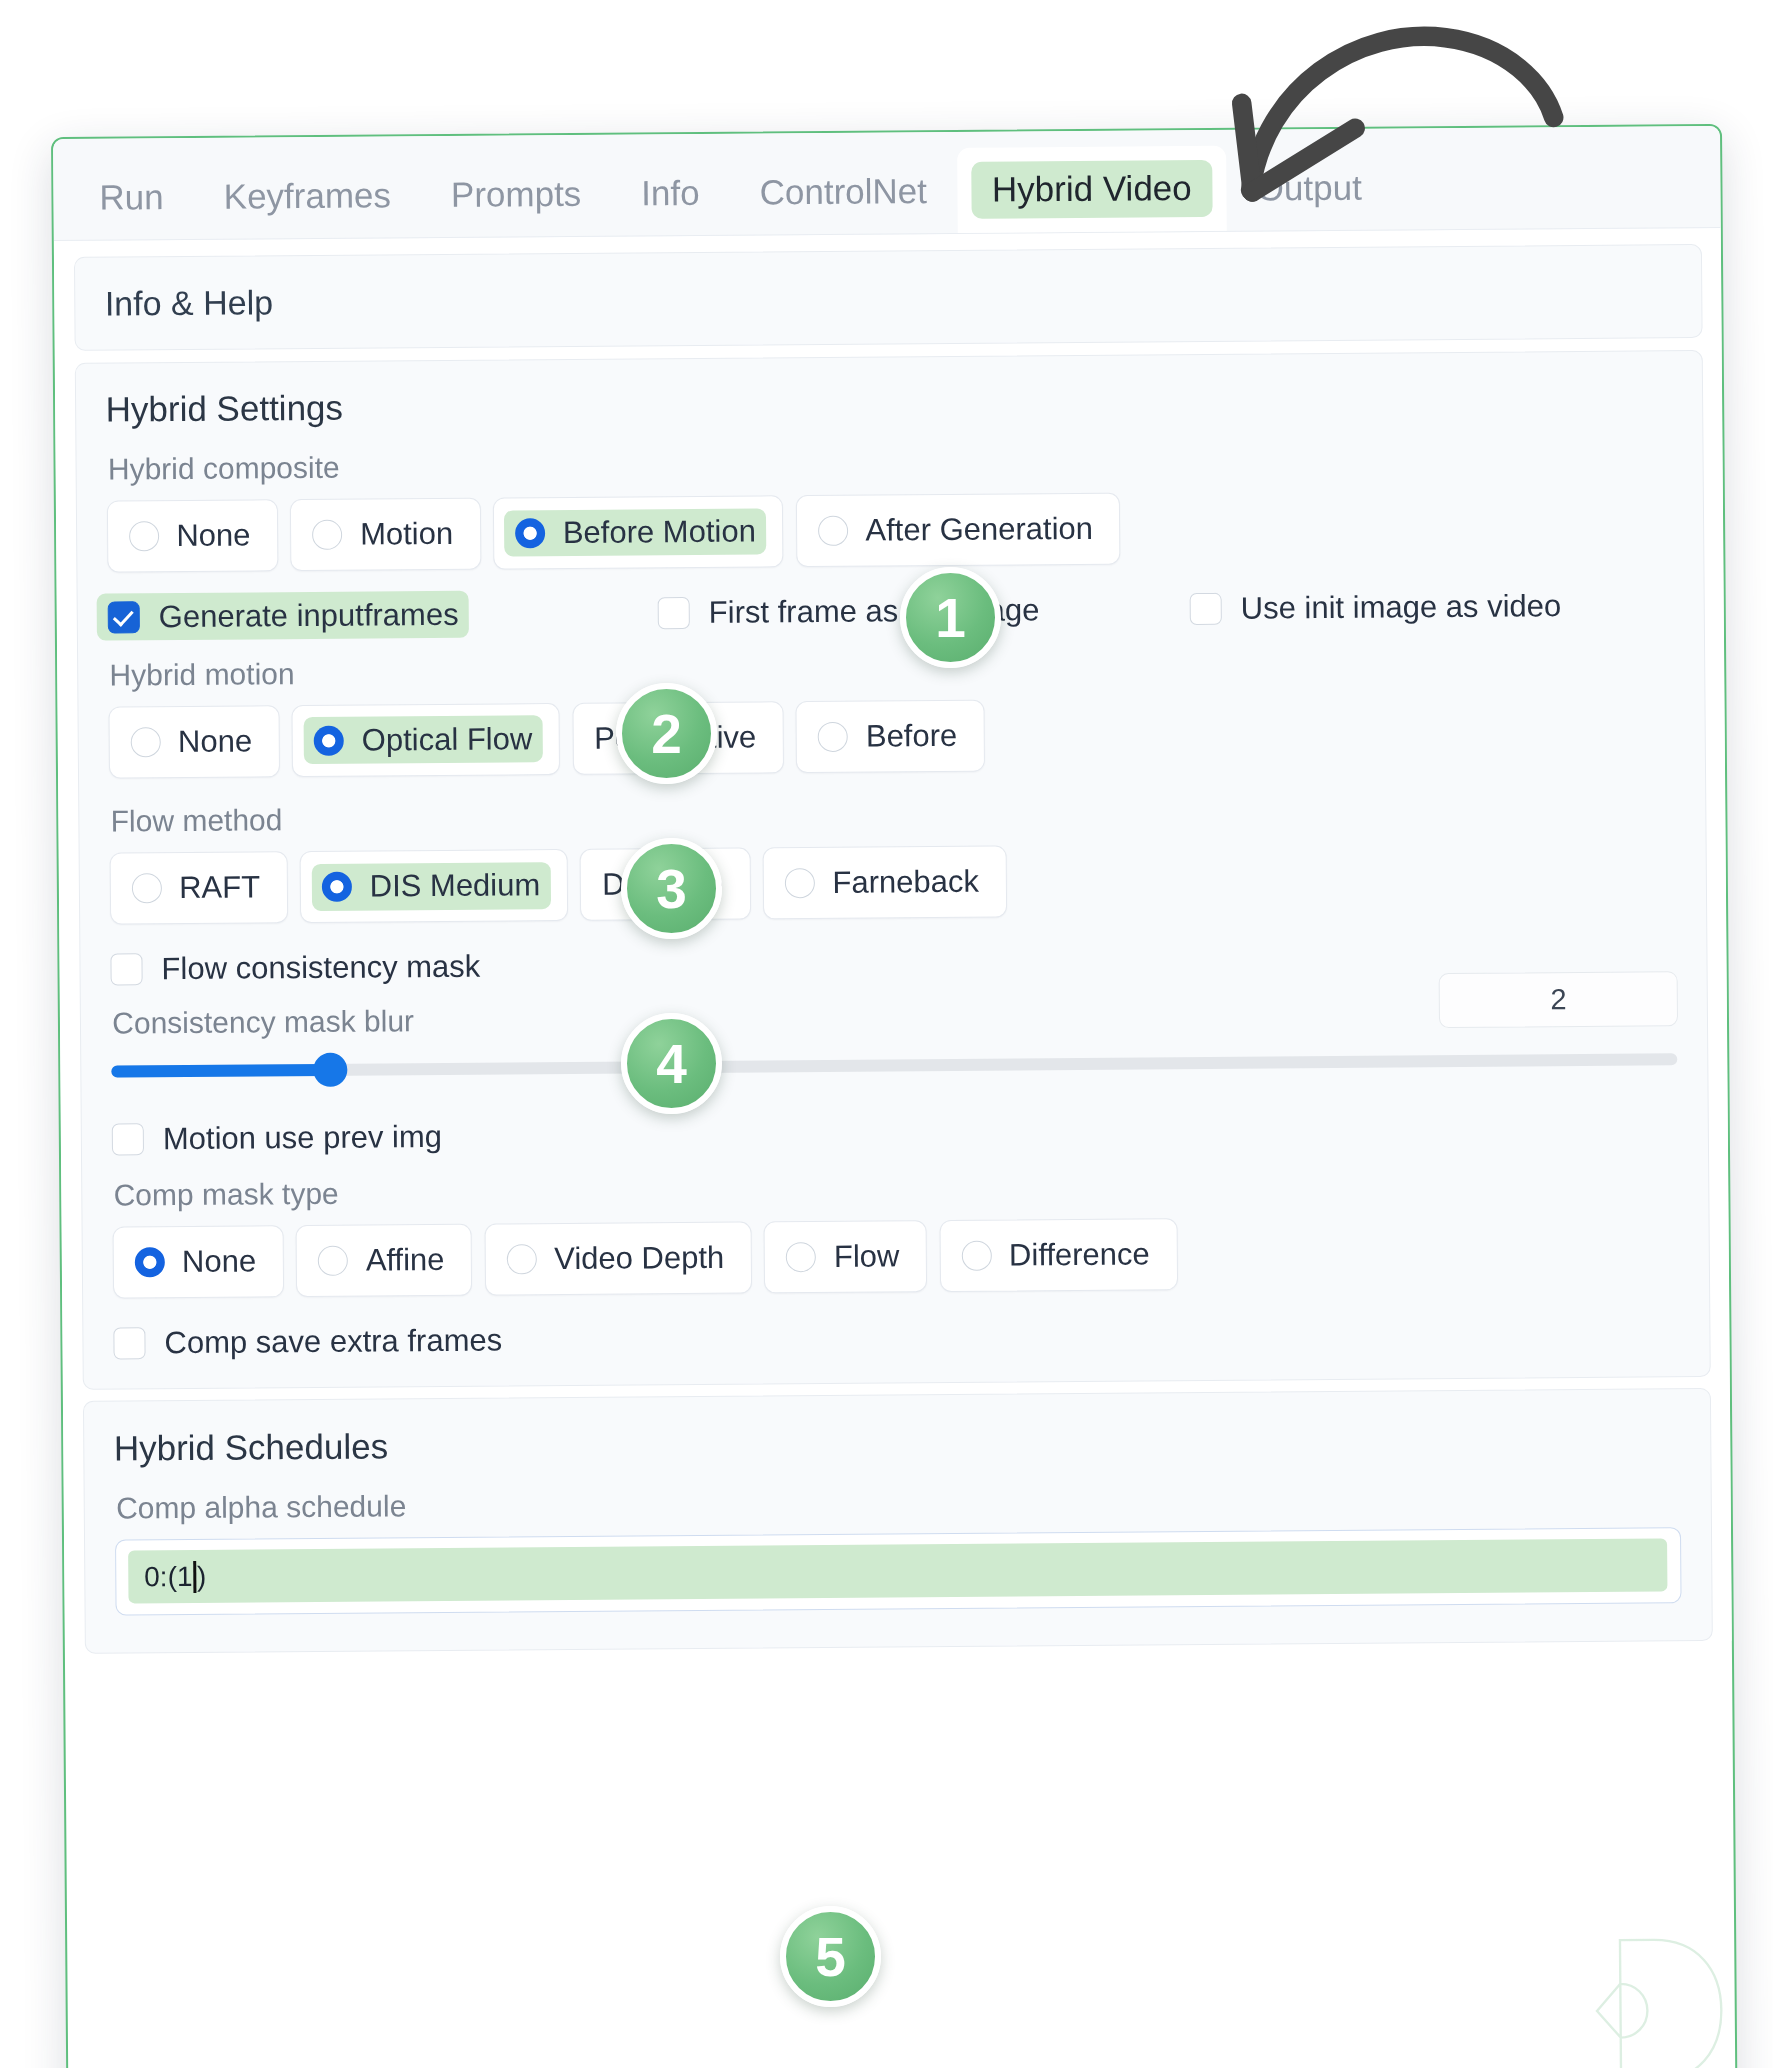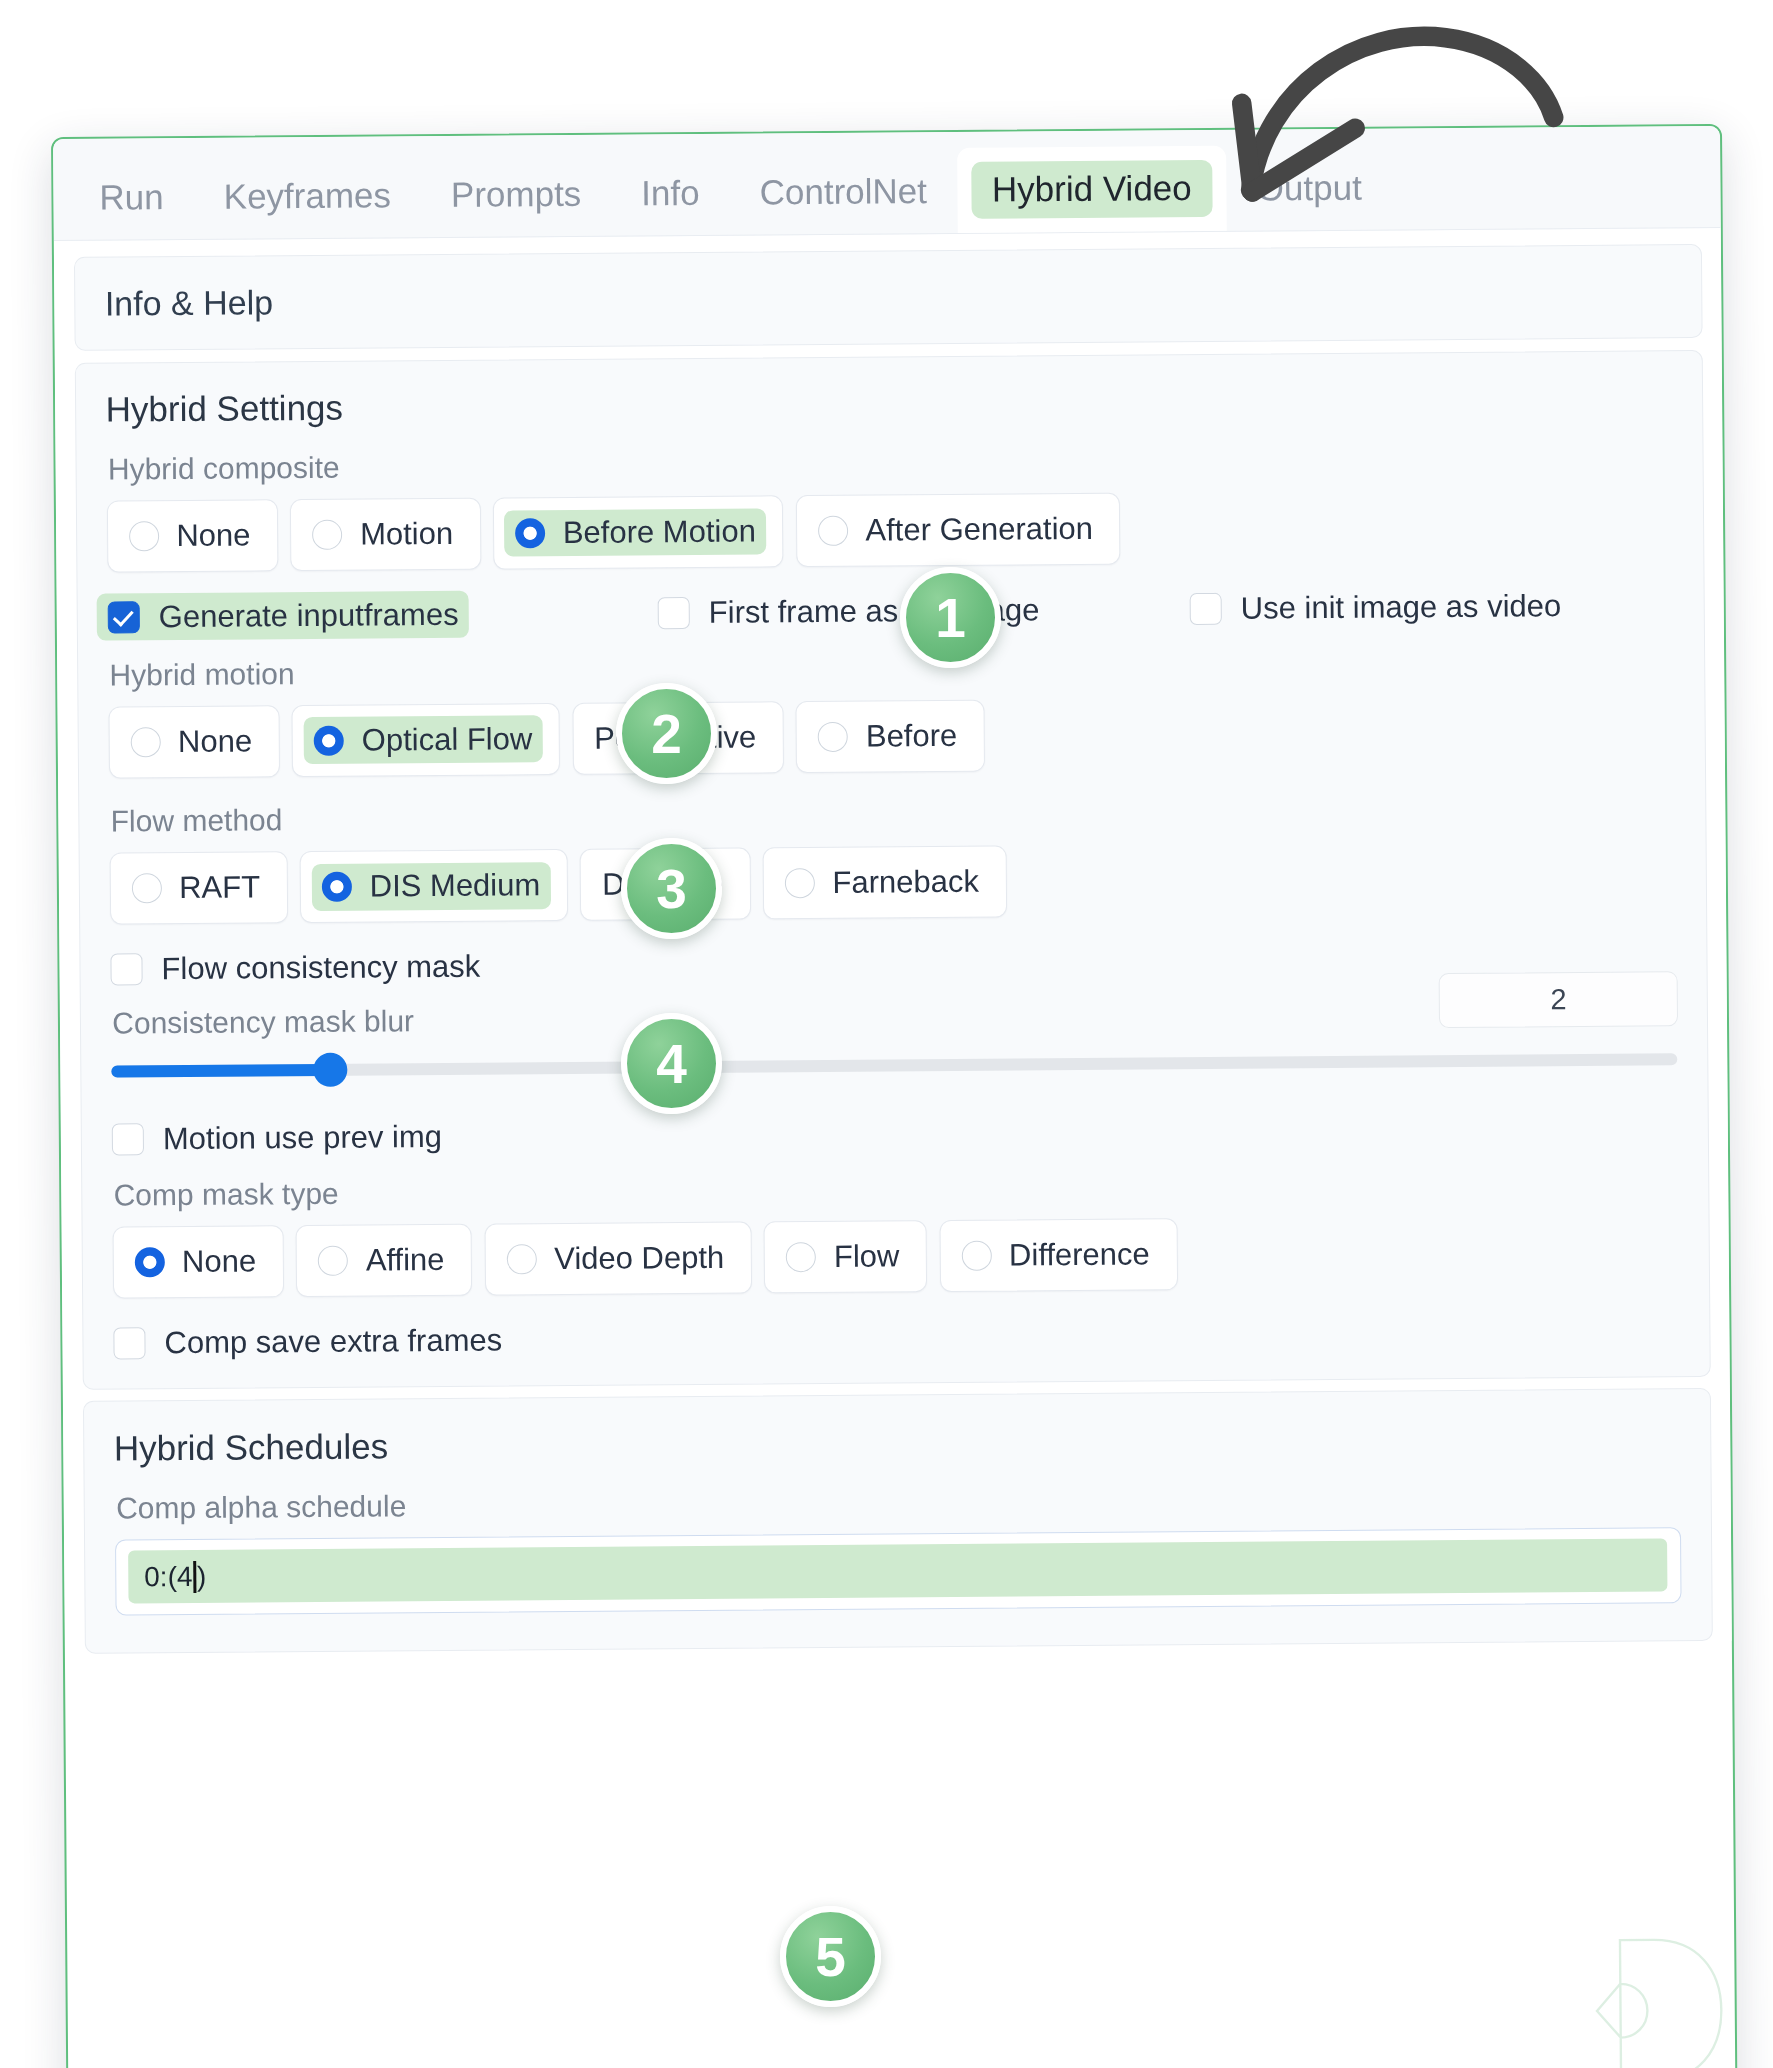--- a/index.html
+++ b/index.html
@@ -406,21 +406,21 @@
           <span>Comp save extra frames</span>
         </label>
       </div>
     </div>
 
     <div class="card" style="padding-bottom:37px;">
       <div class="section-title">Hybrid Schedules</div>
       <div class="field-label">Comp alpha schedule</div>
       <div class="text-input">
         <span class="val">
-          <span>0:(4</span>
+          <span>0:(1</span>
             <span class="caret"></span>
             <span>)</span>
         </span>
       </div>
     </div>
 
   </div>
 
   <svg id="watermark" viewBox="0 0 100 100">
     <path d="M32 8 L32 92 L52 92 C78 92 92 74 92 50 C92 26 78 8 52 8 Z

